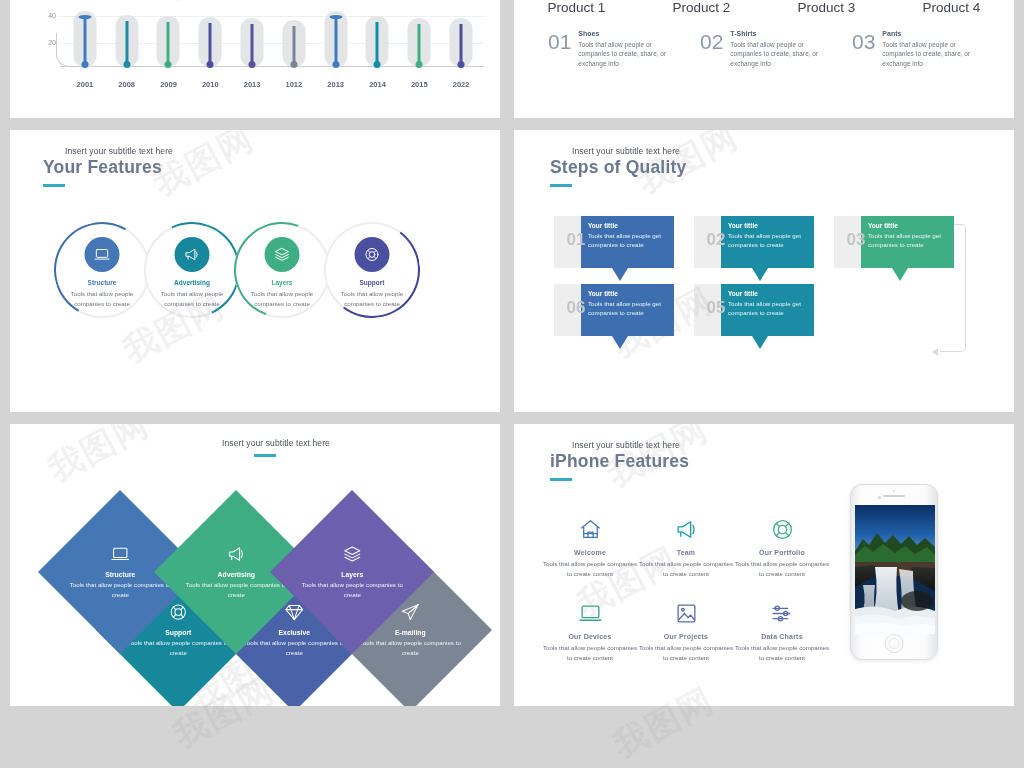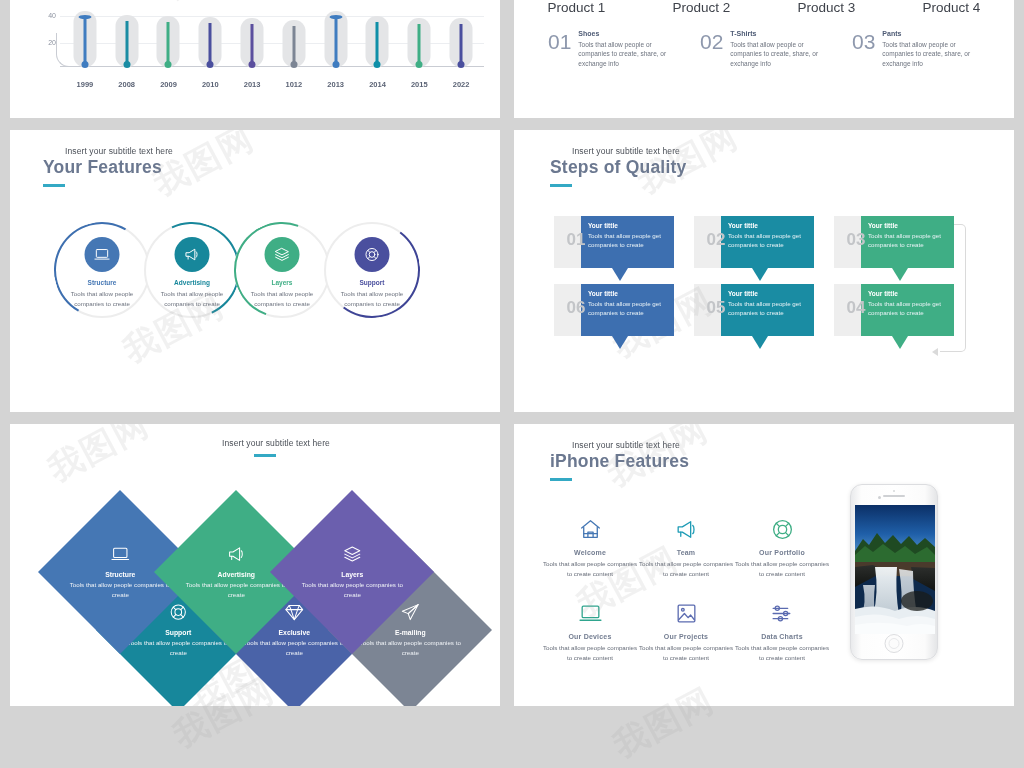--- a/index.html
+++ b/index.html
@@ -292,21 +292,21 @@
             <div class="dot" style="background:#0f8fa8"></div>
           </div>
           <div class="dot-col">
             <div class="dot" style="background:#3fae85"></div>
           </div>
           <div class="dot-col">
             <div class="dot" style="background:#4a4f9e"></div>
           </div>
         </div>
       <div class="xlabels" id="xlabels">
-          <div class="xlab">1999</div>
+          <div class="xlab">2001</div>
           <div class="xlab">2008</div>
           <div class="xlab">2009</div>
           <div class="xlab">2010</div>
           <div class="xlab">2013</div>
           <div class="xlab">1012</div>
           <div class="xlab">2013</div>
           <div class="xlab">2014</div>
           <div class="xlab">2015</div>
           <div class="xlab">2022</div>
         </div>
@@ -453,29 +453,20 @@
             <div class="tail" style="border-top-color:#3d6fb0"></div>
           </div>
           <div class="step">
             <div class="grayblk"></div>
             <div class="num">05</div>
             <div class="body" style="background:#1a8ca3">
               <div class="t">Your tittle</div>
               <div class="d">Tools that allow people get companies to create</div>
             </div>
             <div class="tail" style="border-top-color:#1a8ca3"></div>
-          </div>
-          <div class="step">
-            <div class="grayblk"></div>
-            <div class="num">04</div>
-            <div class="body" style="background:#3fae85">
-              <div class="t">Your tittle</div>
-              <div class="d">Tools that allow people get companies to create</div>
-            </div>
-            <div class="tail" style="border-top-color:#3fae85"></div>
           </div>
         </div>
       <div class="connector">
         <div class="conn-arrow"></div>
       </div>
     </div>
     <div class="wm" style="left:120px; top:6px;">我图网</div>
     <div class="wm" style="left:95px; top:170px;">我图网</div>
   </div>
 

